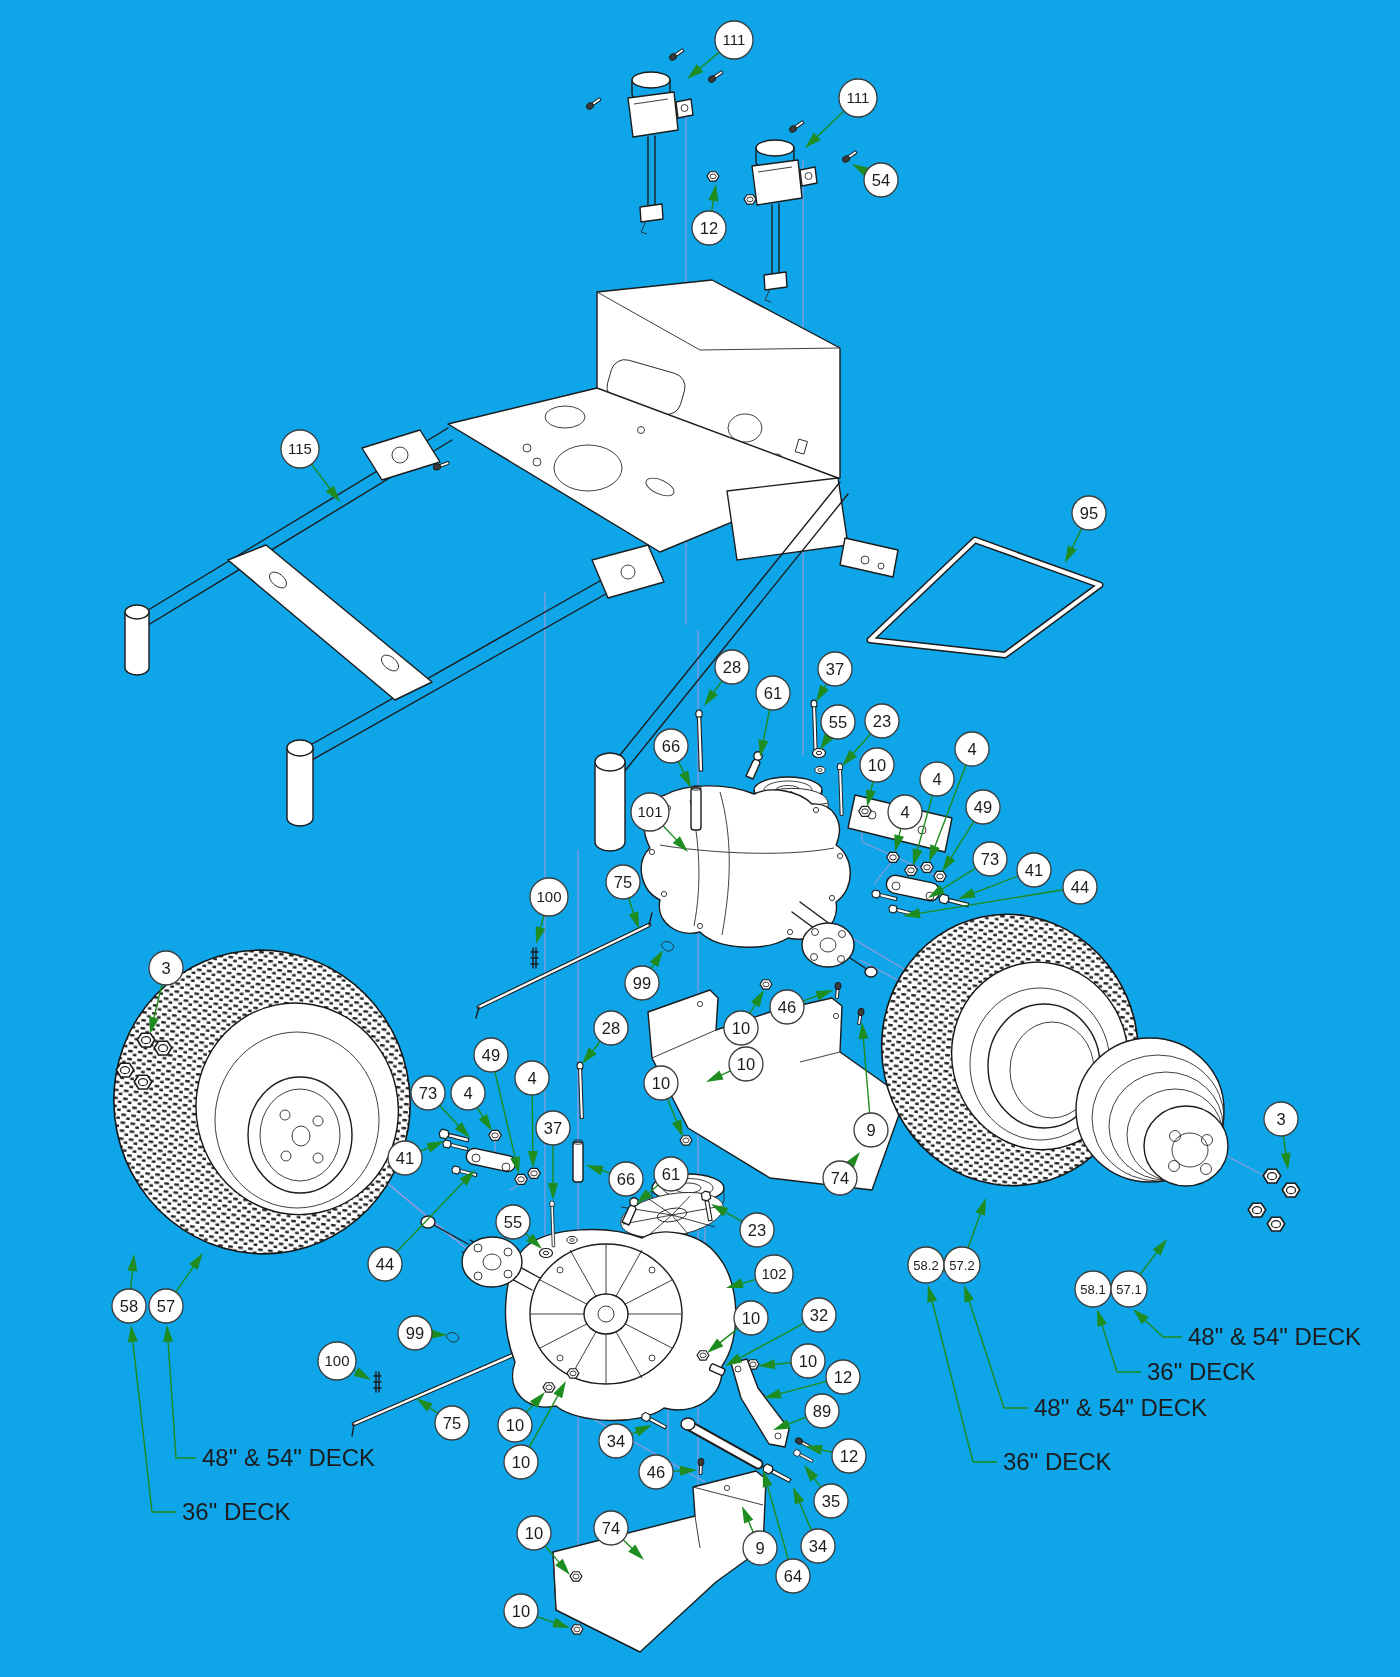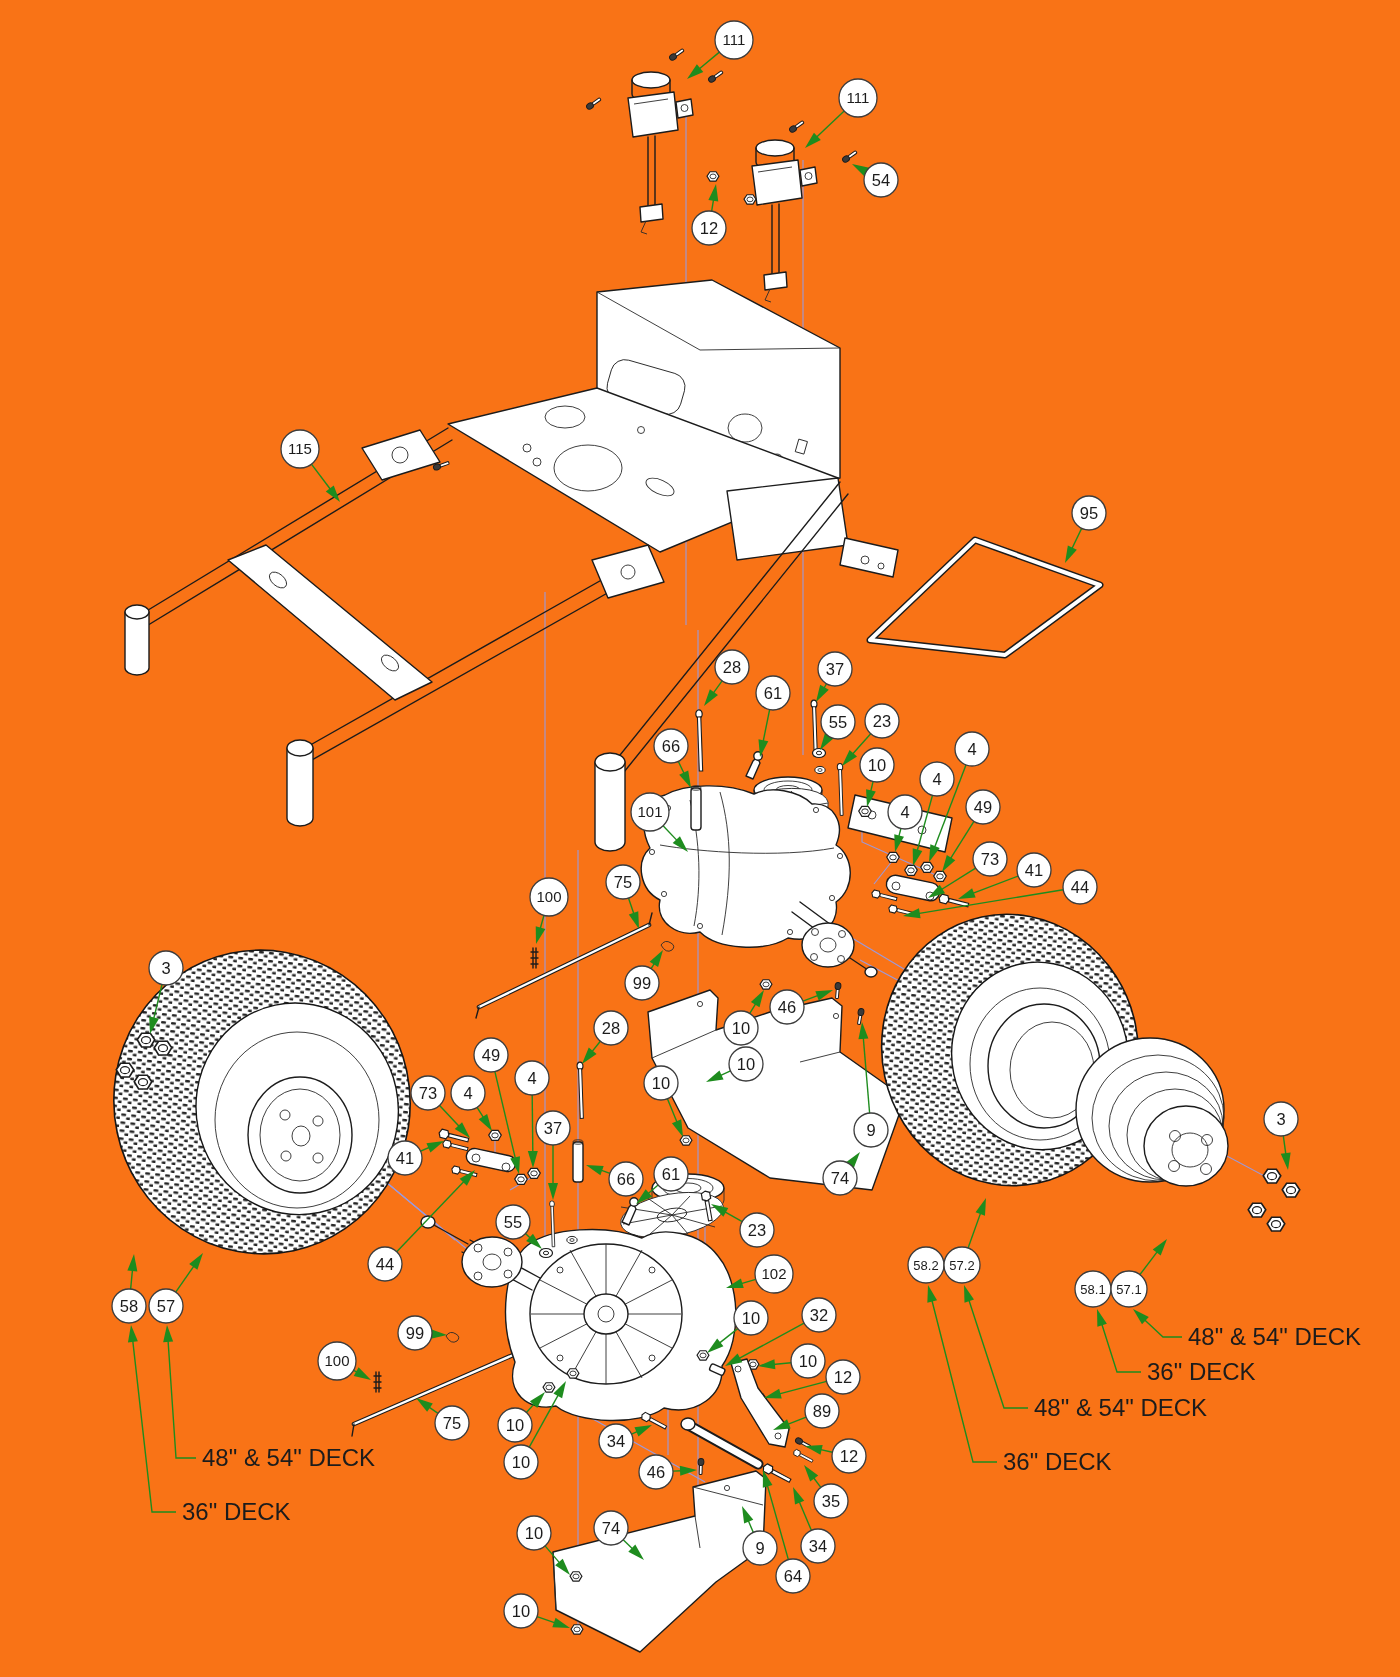--- a/index.html
+++ b/index.html
@@ -1,16 +1,16 @@
 <!DOCTYPE html>
 <html style="--green: #1e8c1e;"><head>
 <meta charset="utf-8">
 <style>
   html,body{margin:0;padding:0;background:#fff;}
-  .canvas{position:relative;width:1400px;height:1677px;background:#f97316;overflow:hidden;
+  .canvas{position:relative;width:1400px;height:1677px;background:#0ea5e9;overflow:hidden;
           font-family:"Liberation Sans",sans-serif;text-align:center;}
   .canvas svg{position:absolute;left:0;top:0;}
   
   .ink{stroke:#1c1c1c;fill:none;stroke-width:1.4;stroke-linejoin:round;stroke-linecap:round;}
   .ink-thin{stroke:#2a2a2a;fill:none;stroke-width:.9;stroke-linejoin:round;}
   .white-fill{fill:#fff;}
   .align{stroke:#9a9ade;stroke-width:1.1;fill:none;}
   .belt-outer{stroke:#1c1c1c;stroke-width:7;fill:none;stroke-linejoin:round;}
   .belt-inner{stroke:#fff;stroke-width:4;fill:none;stroke-linejoin:round;}
   .tube-outer{stroke:#1c1c1c;stroke-width:11;fill:none;stroke-linecap:round;}

